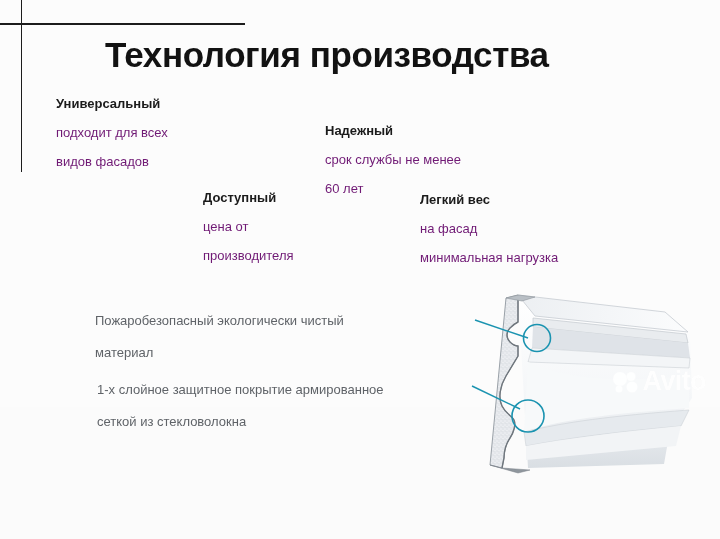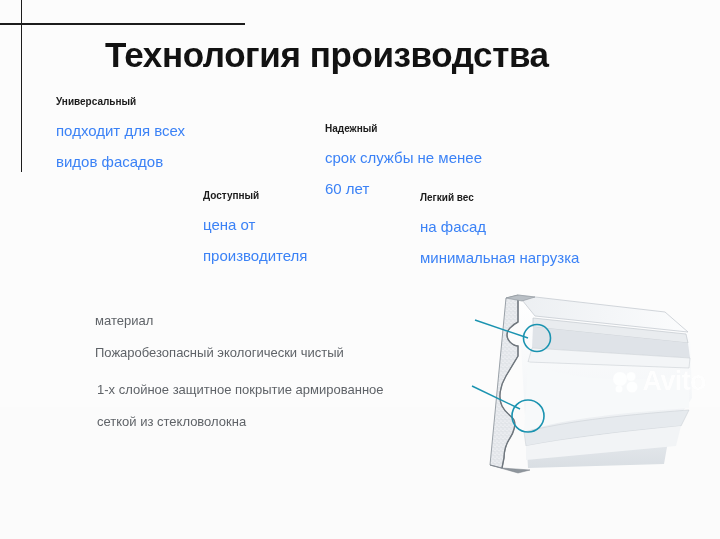--- a/index.html
+++ b/index.html
@@ -50,31 +50,31 @@
     line-height: 1.1;
     white-space: nowrap;
   }
 
   
   .feature {
     position: absolute;
     width: 240px;
   }
   .feature .f-title {
-    font-size: 10px;
+    font-size: 13px;
     font-weight: bold;
     color: #1b1b1b;
     line-height: 1.0;
     margin-bottom: 16px;
     white-space: nowrap;
   }
   .feature .f-line {
-    font-size: 15px;
+    font-size: 13px;
     font-weight: 400;
-    color: #3b82f6;
+    color: #701a75;
     line-height: 1.0;
     margin-bottom: 16px;
     white-space: nowrap;
   }
 
   #feat-0 { left: 56px; top: 97px; }
   #feat-1 { left: 325px; top: 97px; margin-top: 27px; }
   #feat-2 { left: 203px; top: 191px; }
   #feat-3 { left: 420px; top: 193px; }
 
@@ -148,22 +148,22 @@
     <div class="f-line">производителя</div>
   </div>
 
   <div class="feature" id="feat-3">
     <div class="f-title">Легкий вес</div>
     <div class="f-line">на фасад</div>
     <div class="f-line">минимальная нагрузка</div>
   </div>
 
   <div class="note" id="note-0">
+    <div class="n-line">Пожаробезопасный экологически чистый</div>
     <div class="n-line">материал</div>
-    <div class="n-line">Пожаробезопасный экологически чистый</div>
   </div>
 
   <div class="note" id="note-1">
     <div class="n-line">1-х слойное защитное покрытие армированное</div>
     <div class="n-line"> сеткой из стекловолокна</div>
   </div>
 
   <div class="illustration">
     <svg width="280" height="200" viewBox="0 0 280 200" xmlns="http://www.w3.org/2000/svg">
       <defs>

